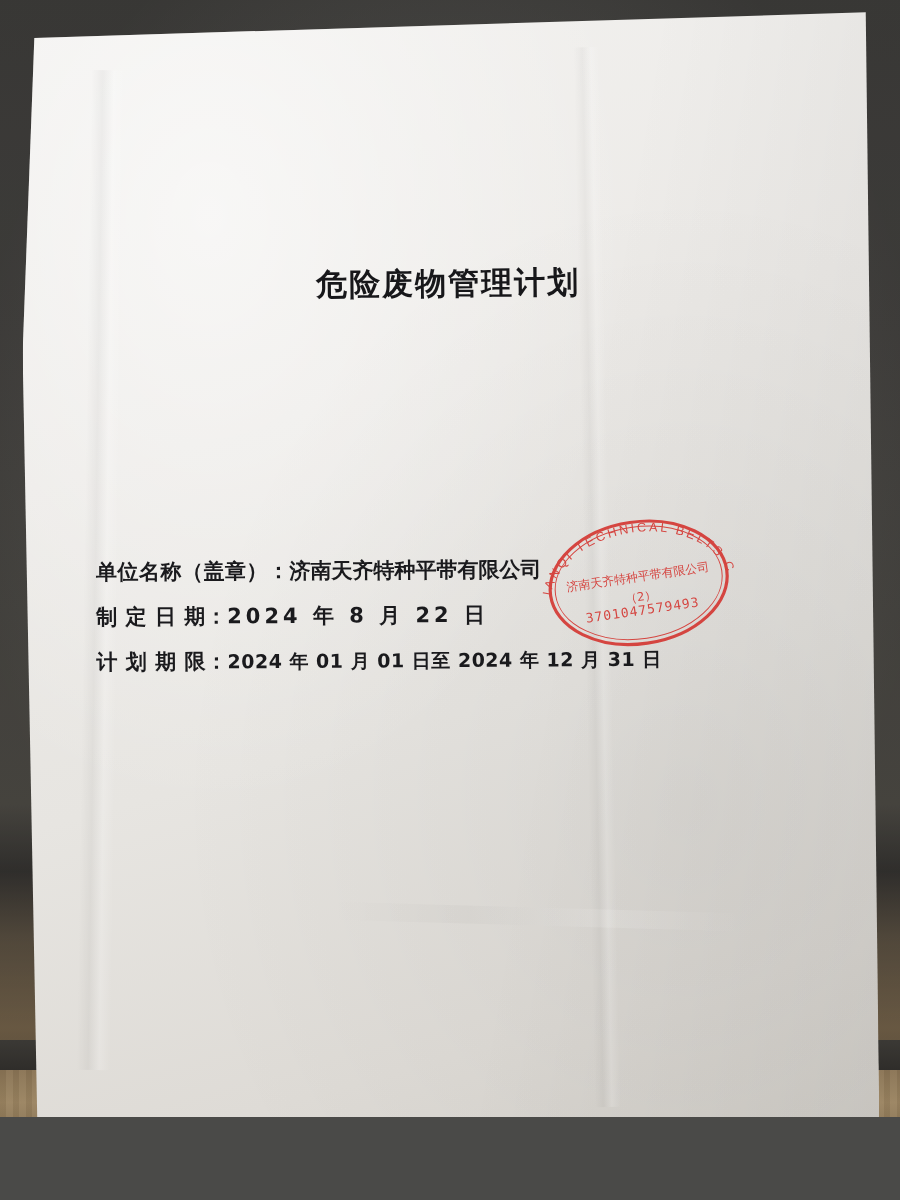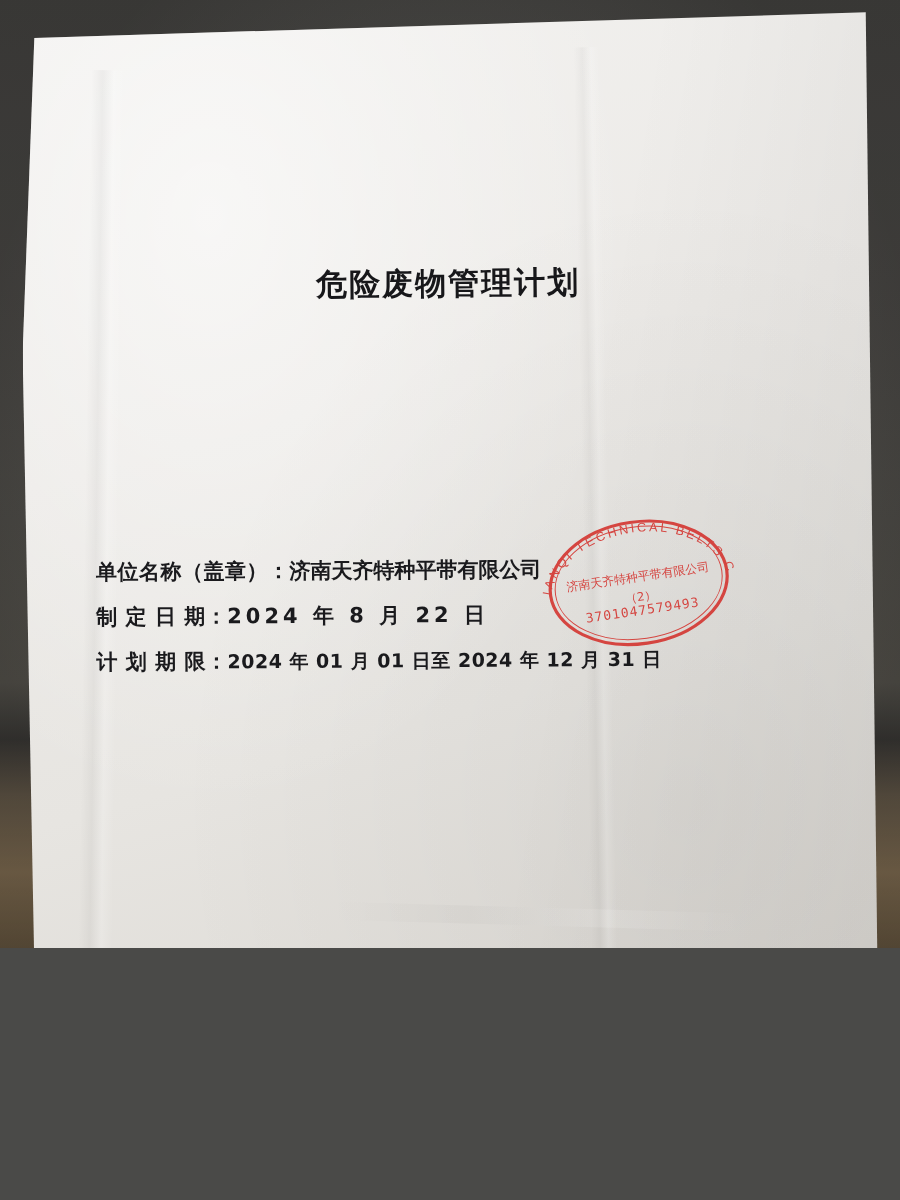--- a/index.html
+++ b/index.html
@@ -11,21 +11,21 @@
     width: 900px;
     height: 1200px;
     overflow: hidden;
     font-family: "Liberation Sans", sans-serif;
   }
 
   
   .photo {
     position: relative;
     width: 900px;
-    height: 948px;
+    height: 1117px;
     background:
       linear-gradient(180deg, #4b4a47 0%, #514f4c 30%, #575550 55%, #5c5952 72%, #3f3d3a 78%, #6b5f4e 84%, #8a7558 92%, #6d5c44 100%);
     overflow: hidden;
   }
   .wall-shadow {
     position: absolute;
     left: 0; top: 0; width: 900px; height: 1040px;
     background: radial-gradient(ellipse at 50% 45%, rgba(255,255,255,0.05) 0%, rgba(0,0,0,0.25) 75%);
     pointer-events: none;
   }

